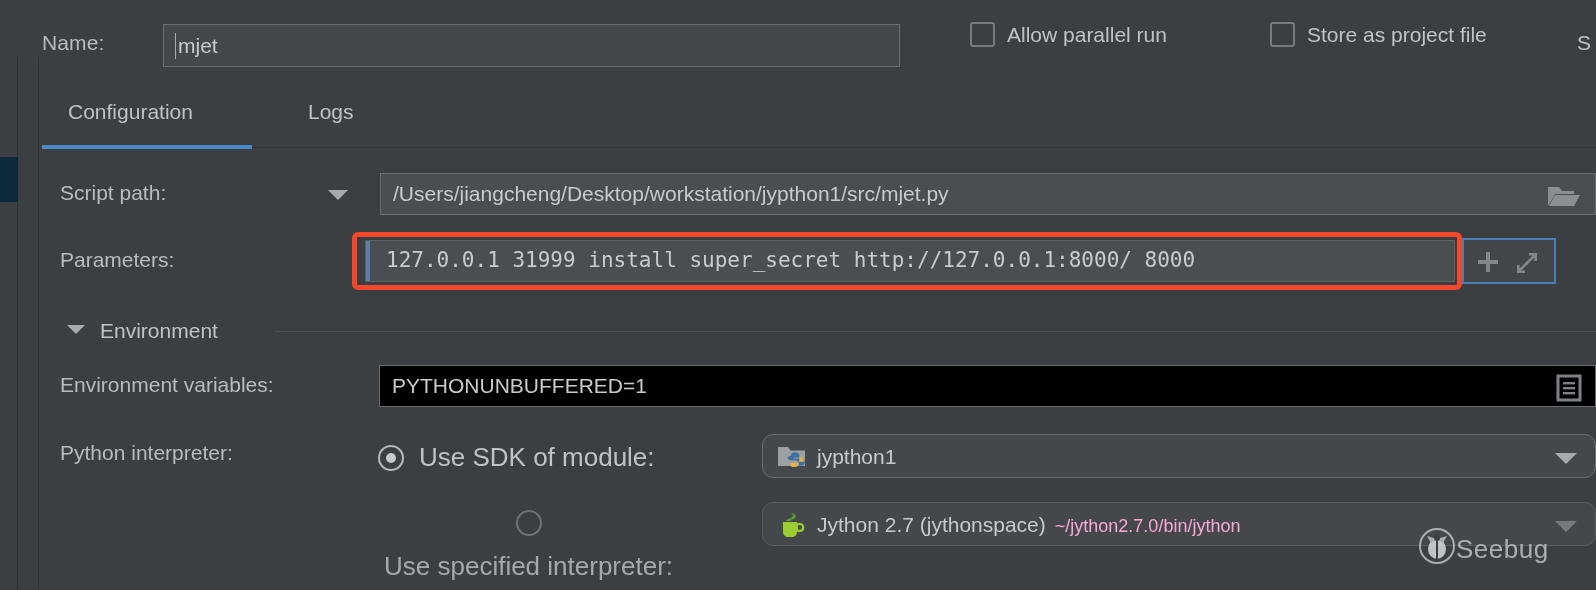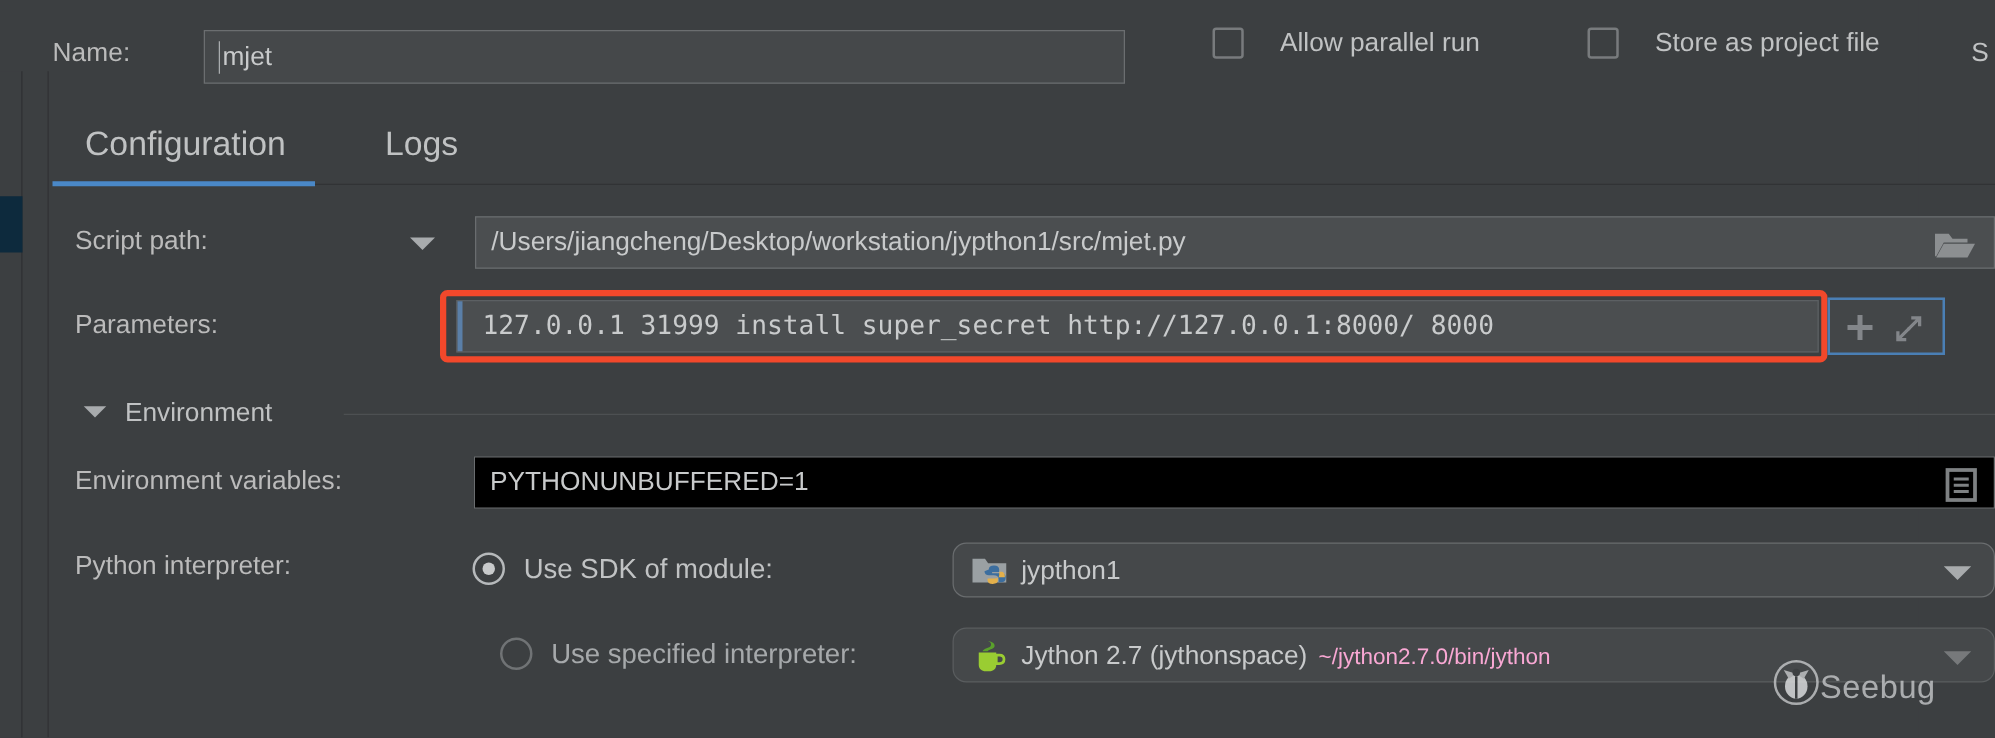--- a/index.html
+++ b/index.html
@@ -17,30 +17,30 @@
   .left-rail-sel{position:absolute;left:0;top:100px;width:18px;height:45px;background:#0D2A3D;}
   .mid-divider{position:absolute;left:38px;top:57px;width:1px;height:533px;background:#303234;}
 
   
   .name-label{position:absolute;left:42px;top:31px;font-size:21px;color:#BBBBBB;letter-spacing:.1px;}
   .name-field{position:absolute;left:163px;top:24px;width:737px;height:43px;
     background:#45484A;border:1px solid #6B6E70;box-sizing:border-box;}
   .name-caret{position:absolute;left:11px;top:8px;width:1px;height:26px;background:#A9ACAE;}
   .name-value{position:absolute;left:14px;top:9px;font-size:21px;color:#C8CACB;}
 
-  .cb-wrap{position:absolute;display:flex;align-items:center;gap:29px;}
+  .cb-wrap{position:absolute;display:flex;align-items:center;gap:12px;}
   .cb-box{width:25px;height:25px;border:2px solid #787B7D;border-radius:3px;background:#3C3F41;box-sizing:border-box;}
   .cb-label{font-size:21px;color:#C0C2C3;white-space:nowrap;}
   #cb-parallel{left:970px;top:22px;}
   #cb-store{left:1270px;top:22px;}
   .cut-off{position:absolute;left:1577px;top:31px;font-size:21px;color:#C0C2C3;overflow:hidden;width:19px;white-space:nowrap;}
 
   
   .tabs{position:absolute;left:42px;top:100px;height:47px;}
-  .tab{position:absolute;top:0;font-size:27px;color:#C0C2C3;white-space:nowrap;}
+  .tab{position:absolute;top:0;font-size:21px;color:#C0C2C3;white-space:nowrap;}
   #tab-configuration{left:26px;}
   #tab-logs{left:234px;margin-left:32px;}
   .tab-underline{position:absolute;left:42px;top:145px;width:210px;height:4px;background:#4A88C7;}
   .tab-baseline{position:absolute;left:252px;top:147px;width:1344px;height:1px;background:#313335;}
 
   
   .form-label{position:absolute;font-size:21px;color:#BBBBBB;white-space:nowrap;}
 
   #lbl-script{left:60px;top:181px;}
   .script-caret{position:absolute;left:328px;top:190px;width:0;height:0;
@@ -72,27 +72,27 @@
   #lbl-envvars{left:60px;top:373px;}
   .env-field{position:absolute;left:379px;top:365px;width:1217px;height:42px;
     background:#000000;border:1px solid #6A6D6F;box-sizing:border-box;}
   .env-value{position:absolute;left:12px;top:8px;font-size:21px;color:#C8CACB;white-space:nowrap;}
   .list-icon{position:absolute;right:13px;top:8px;width:26px;height:28px;}
 
   
   #lbl-interp{left:60px;top:441px;}
   .radio-row{position:absolute;display:flex;align-items:center;gap:15px;}
   #row-sdk{left:378px;top:442px;}
-  #row-spec{left:400px;top:510px;}
+  #row-spec{left:384px;top:510px;flex-direction:column;}
   .radio{width:26px;height:26px;border-radius:50%;border:2px solid #8A8D8F;box-sizing:border-box;
     position:relative;background:#3C3F41;}
   .radio.on{border-color:#B6B9BB;}
   .radio.on:after{content:"";position:absolute;left:6px;top:6px;width:10px;height:10px;border-radius:50%;background:#C8CACB;}
   .radio.off{border-color:#707375;}
-  .radio-label{font-size:22px;color:#C0C2C3;white-space:nowrap;}
+  .radio-label{font-size:26px;color:#C0C2C3;white-space:nowrap;}
   .radio-label.dim{color:#A6A9AB;}
 
   .combo{position:absolute;background:#45484A;border:1px solid #6A6D6F;border-radius:11px;box-sizing:border-box;}
   #combo-sdk{left:762px;top:434px;width:834px;height:44px;}
   #combo-spec{left:762px;top:502px;width:834px;height:44px;border-color:#5A5D5F;}
   .combo-text{position:absolute;left:54px;top:10px;font-size:21px;color:#C8CACB;white-space:nowrap;}
   .combo-sub{font-size:18px;color:#f9a8d4;margin-left:9px;}
   .combo-arrow{position:absolute;right:18px;top:18px;width:0;height:0;
     border-left:11px solid transparent;border-right:11px solid transparent;border-top:11px solid #A8ABAD;}
   .combo-arrow.dim{border-top-color:#77797B;}

